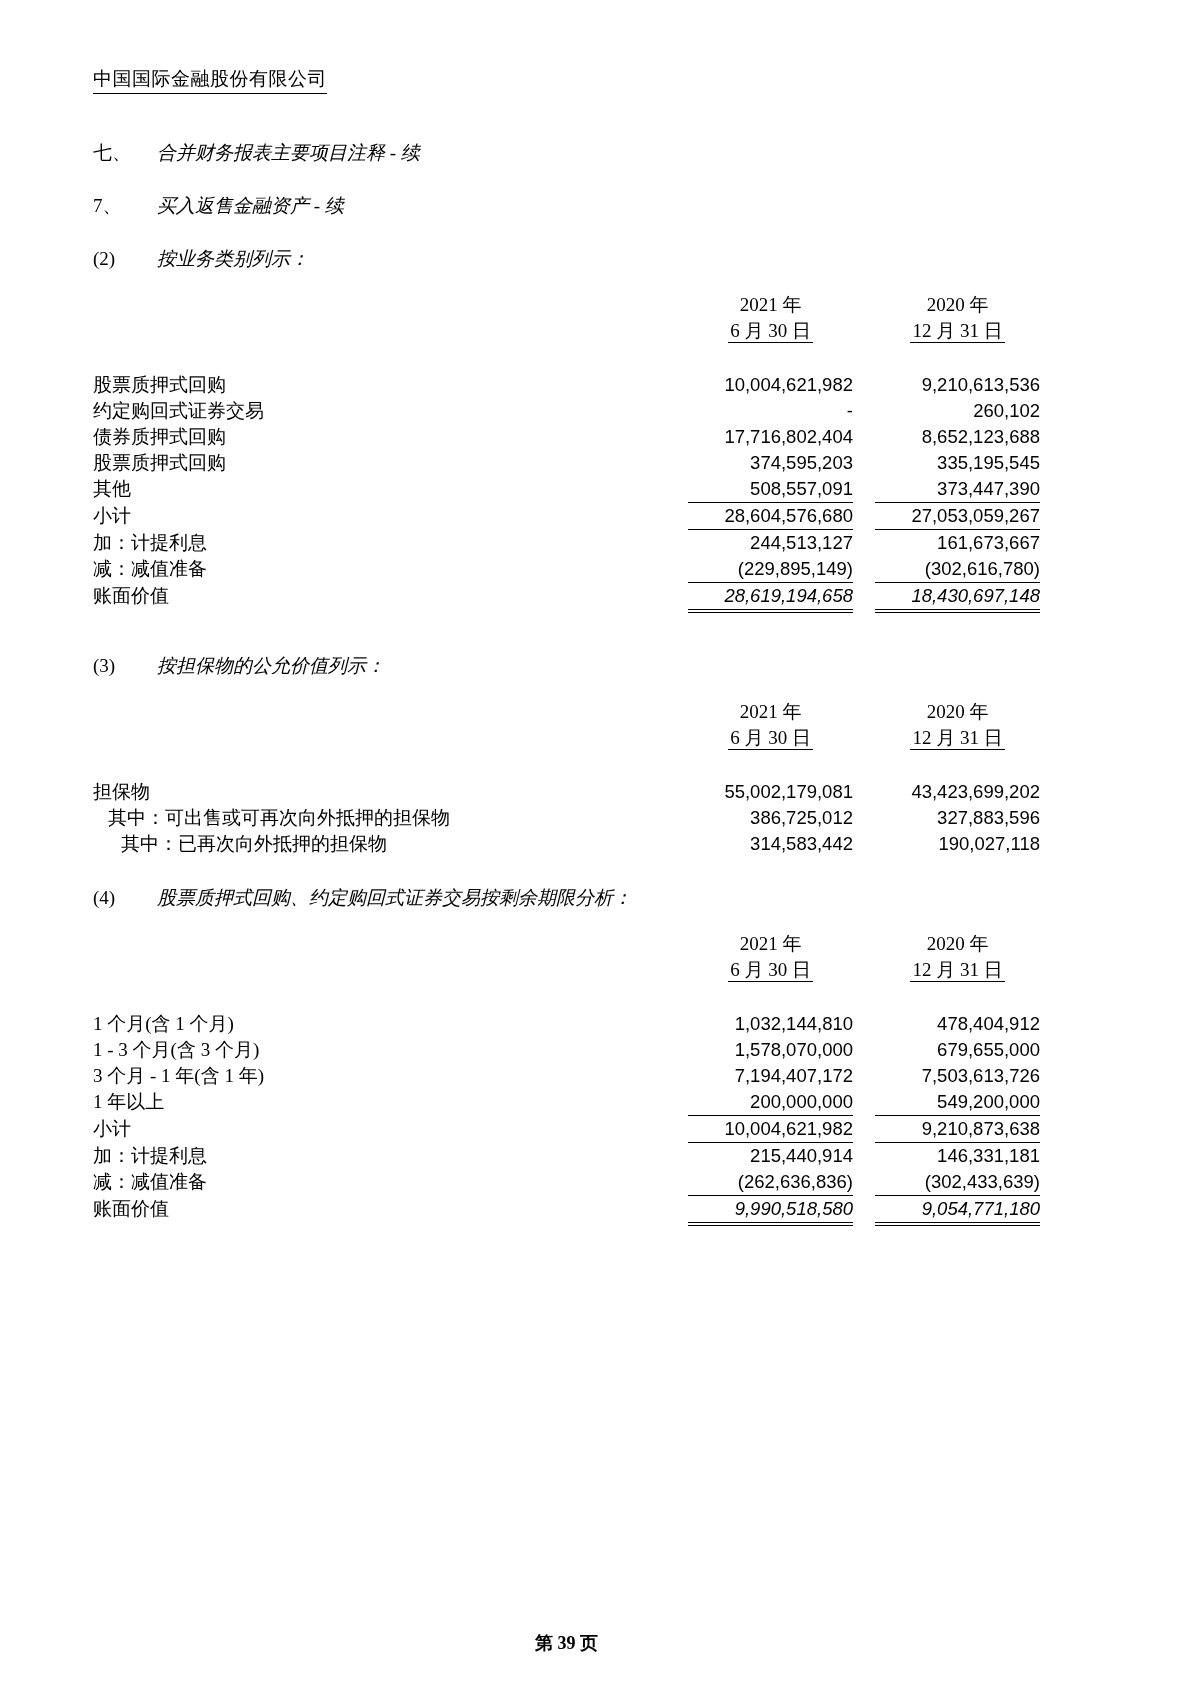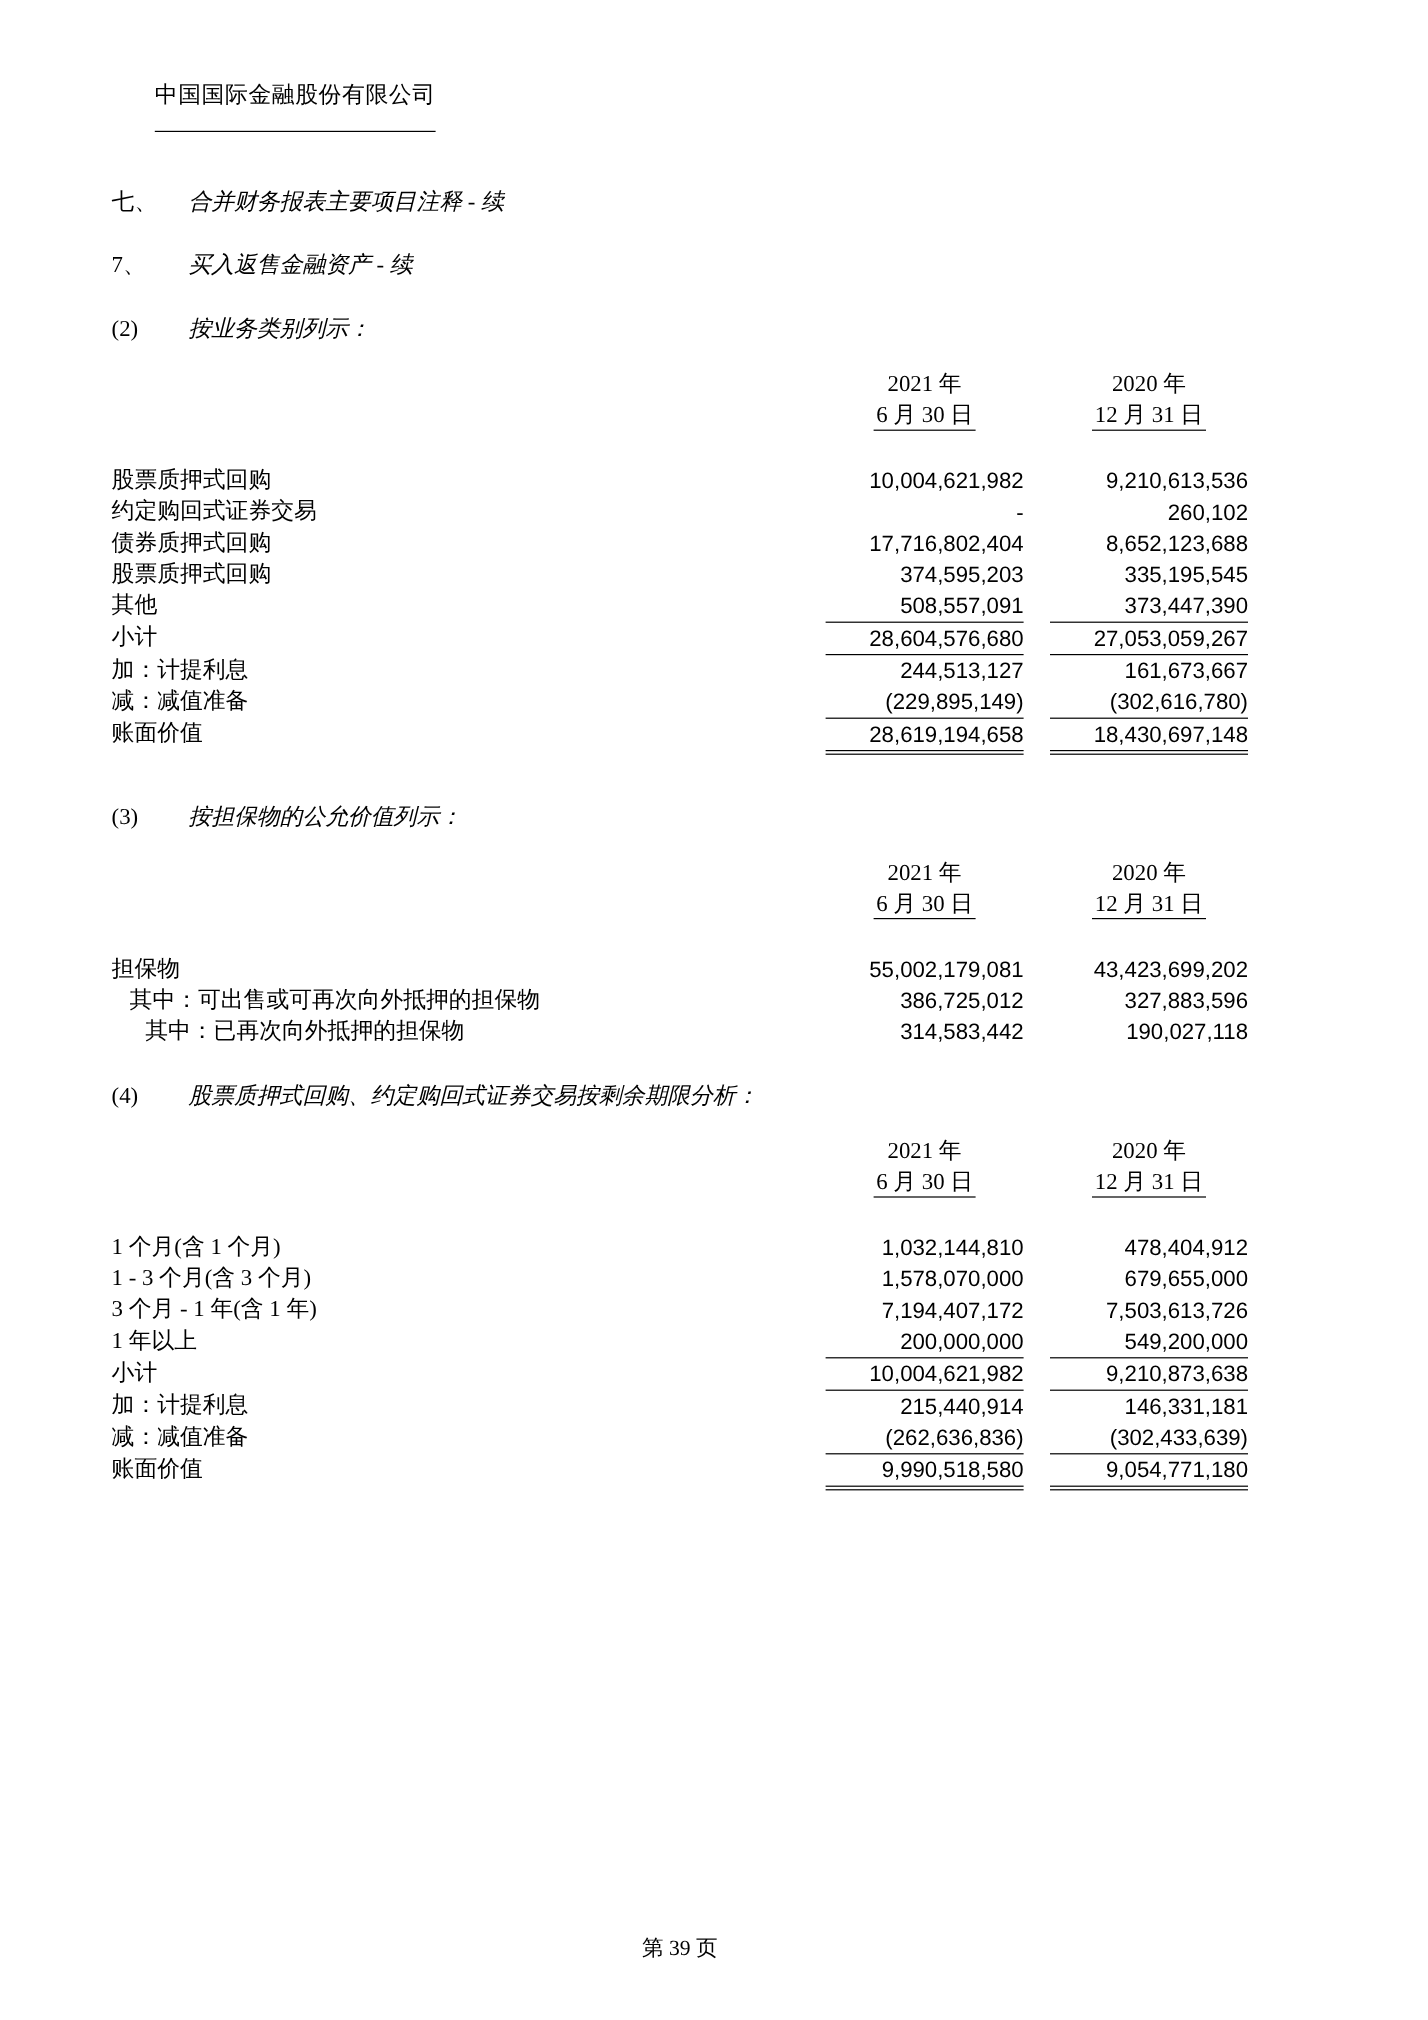--- a/index.html
+++ b/index.html
@@ -12,23 +12,22 @@
     background: #ffffff;
     color: #000000;
     font-family: "Liberation Serif", "DejaVu Serif", serif;
     font-size: 19px;
     padding: 66px 150px 0 93px;
   }
   .company-line { margin-bottom: 46px; }
   .company-line span {
     display: inline-block;
     border-bottom: 1px solid #000;
-    padding-bottom: 17px;
+    padding-bottom: 1px;
     letter-spacing: 0.5px;
-    margin-left: 36px;
   }
   .hrow { display: flex; line-height: 26px; margin-bottom: 27px; }
   .hno { width: 64px; flex: none; }
   .htext { flex: 1; font-style: italic; }
   .section { margin-top: 0; }
   .sec3 { margin-top: 40px; }
   .sec4 { margin-top: 28px; }
   .sec-head { display: flex; line-height: 26px; margin-bottom: 20px; }
   .fintable { width: 947px; }
   .thead {
@@ -45,28 +44,29 @@
   .ind-1 { padding-left: 15px; }
   .ind-2 { padding-left: 28px; }
   .tval {
     width: 165px;
     flex: none;
     text-align: right;
     font-family: "Liberation Sans", "DejaVu Sans", sans-serif;
     font-size: 18.5px;
   }
   .rule-bottom .tval { border-bottom: 1px solid #000; }
-  .rule-double .tval { border-bottom: 4px double #000; }
+  .rule-double .tval { border-bottom: 4px double #000; font-style: italic; }
   .footer {
     position: absolute;
     left: 93px;
     width: 947px;
-    bottom: 48px;
+    bottom: 28px;
     text-align: center;
     font-size: 18px;
+    font-weight: bold;
   }
 </style>
 </head>
 <body>
 
 <div class="page">
 
   <div class="company-line">
     <span>中国国际金融股份有限公司</span>
   </div>

